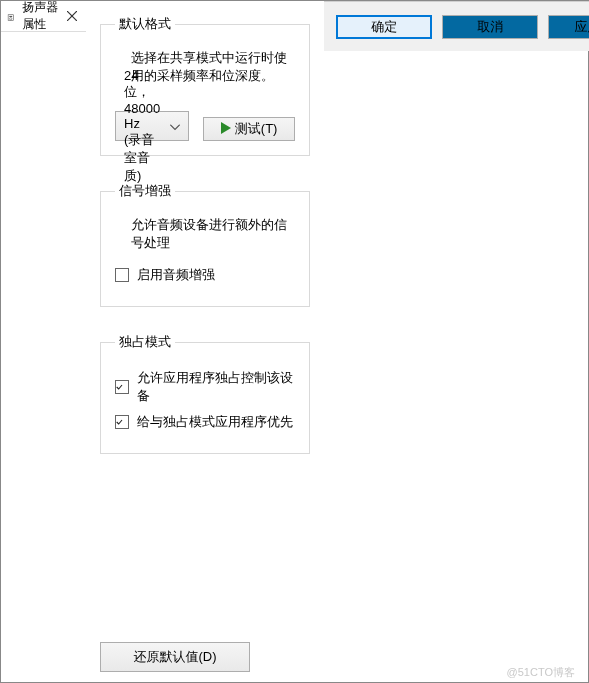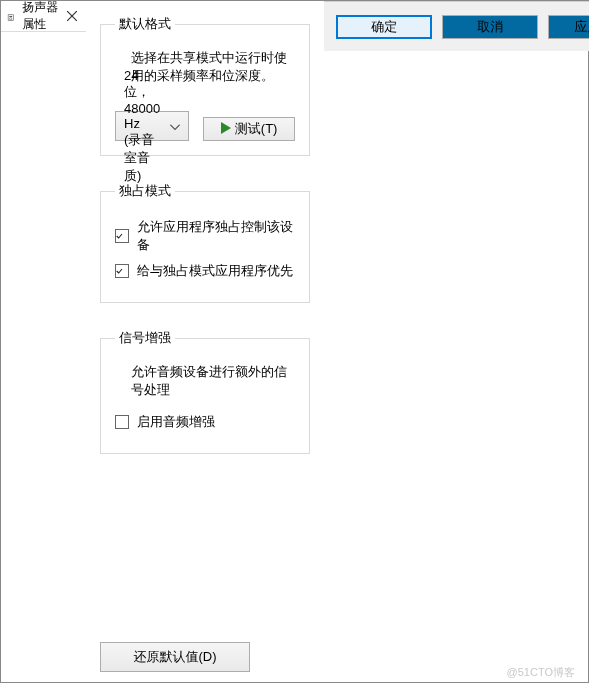--- a/index.html
+++ b/index.html
@@ -79,48 +79,48 @@
             <svg width="10" height="12" viewBox="0 0 10 12">
                 <path d="M0 0 L10 6 L0 12 Z" fill="#2a8a2a"></path>
               </svg>
           </span>
           <span>测试(T)</span>
         </div>
       </div>
     </fieldset>
 
     <fieldset>
+      <legend>信号增强</legend>
+      <div class="desc" style="margin-bottom:14px">允许音频设备进行额外的信号处理</div>
+      <div class="chk-row">
+        <span class="chk"></span>
+        <span>启用音频增强</span>
+      </div>
+    </fieldset>
+
+    <fieldset>
       <legend>独占模式</legend>
       <div class="chk-row">
         <span class="chk checked">
           <svg viewBox="0 0 10 10">
               <path d="M1 5 L4 8 L9 2" fill="none" stroke="#222" stroke-width="1.6"></path>
             </svg>
         </span>
         <span>允许应用程序独占控制该设备</span>
       </div>
       <div class="chk-row">
         <span class="chk checked">
           <svg viewBox="0 0 10 10">
               <path d="M1 5 L4 8 L9 2" fill="none" stroke="#222" stroke-width="1.6"></path>
             </svg>
         </span>
         <span>给与独占模式应用程序优先</span>
       </div>
     </fieldset>
 
-    <fieldset>
-      <legend>信号增强</legend>
-      <div class="desc" style="margin-bottom:14px">允许音频设备进行额外的信号处理</div>
-      <div class="chk-row">
-        <span class="chk"></span>
-        <span>启用音频增强</span>
-      </div>
-    </fieldset>
-
     <div class="restore-row">
       <div class="restore-btn">还原默认值(D)</div>
     </div>
   </div>
 
   <div class="footer">
     <div class="btn primary">确定</div>
     <div class="btn">取消</div>
     <div class="btn">应用(A)</div>
   </div>

